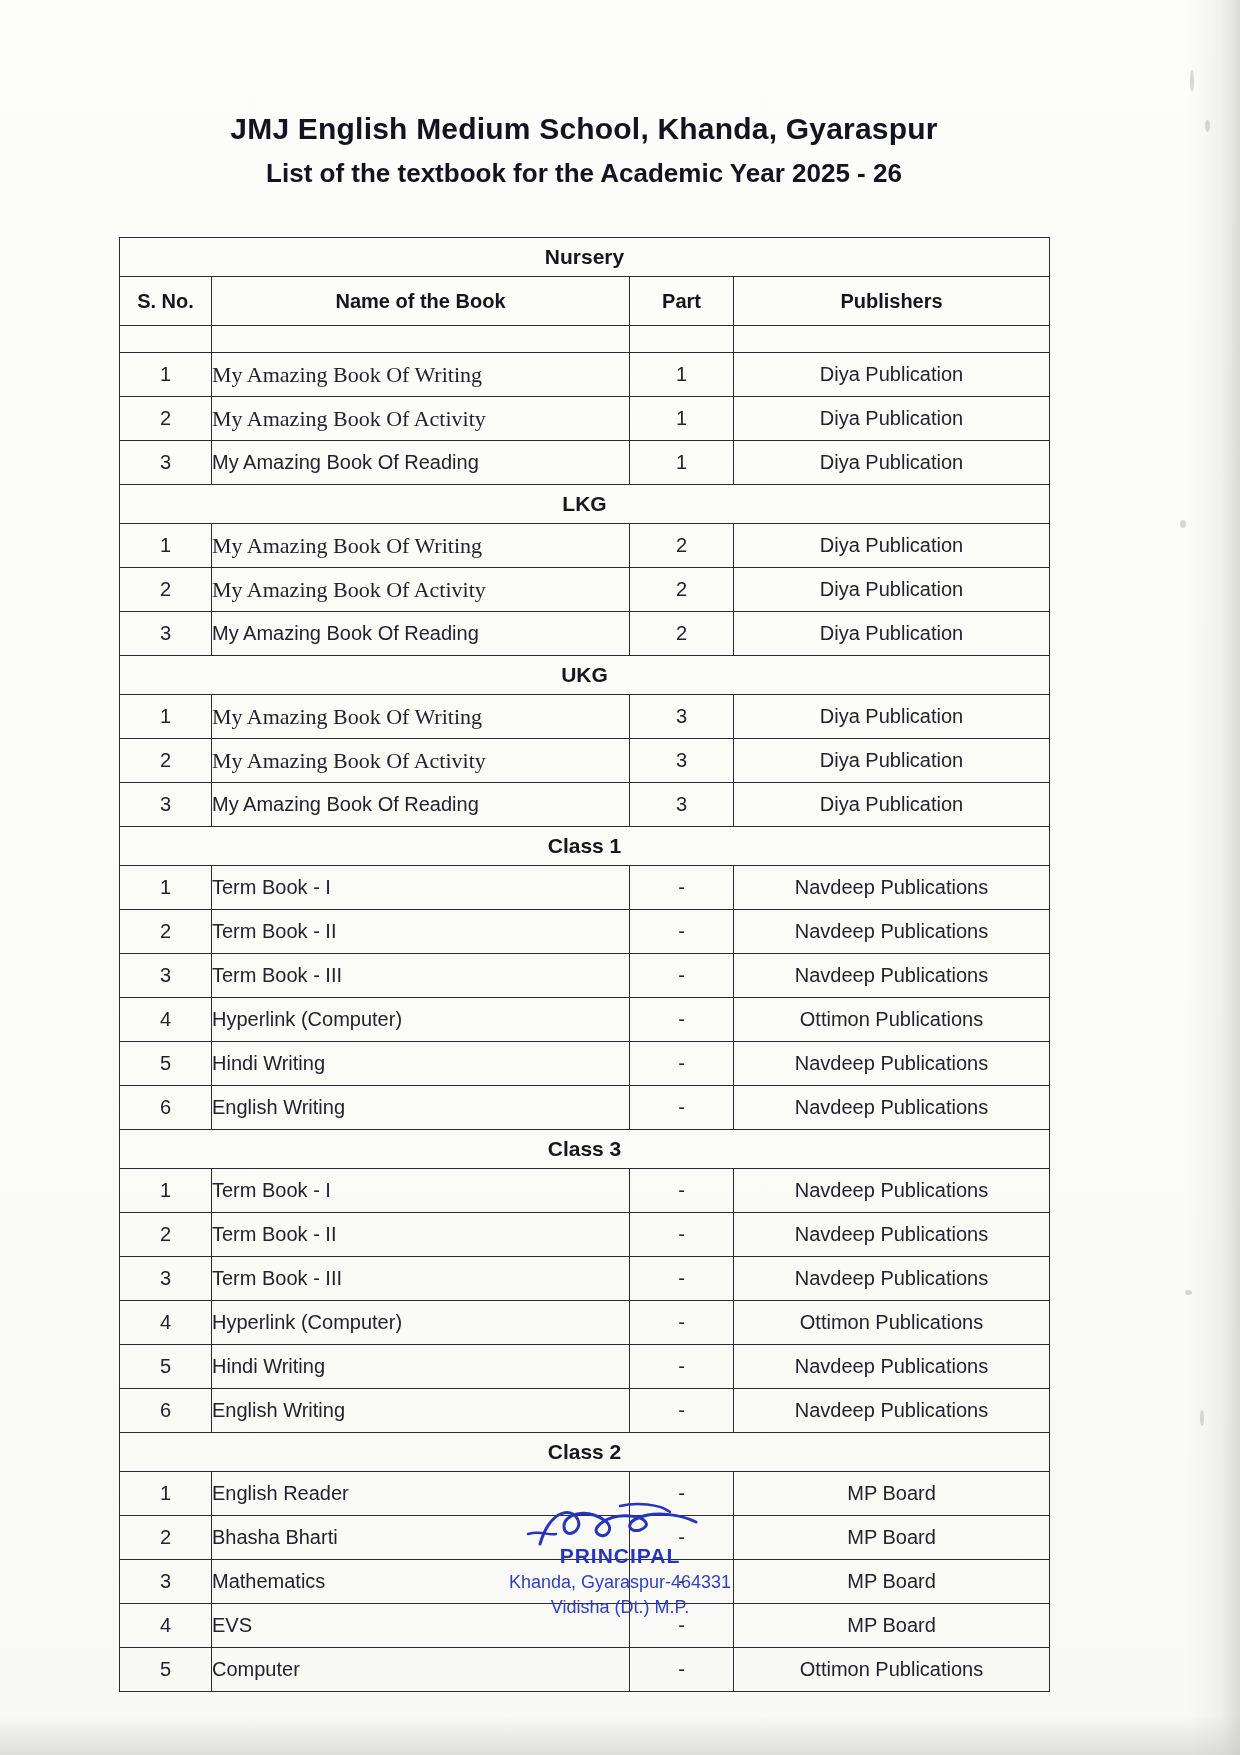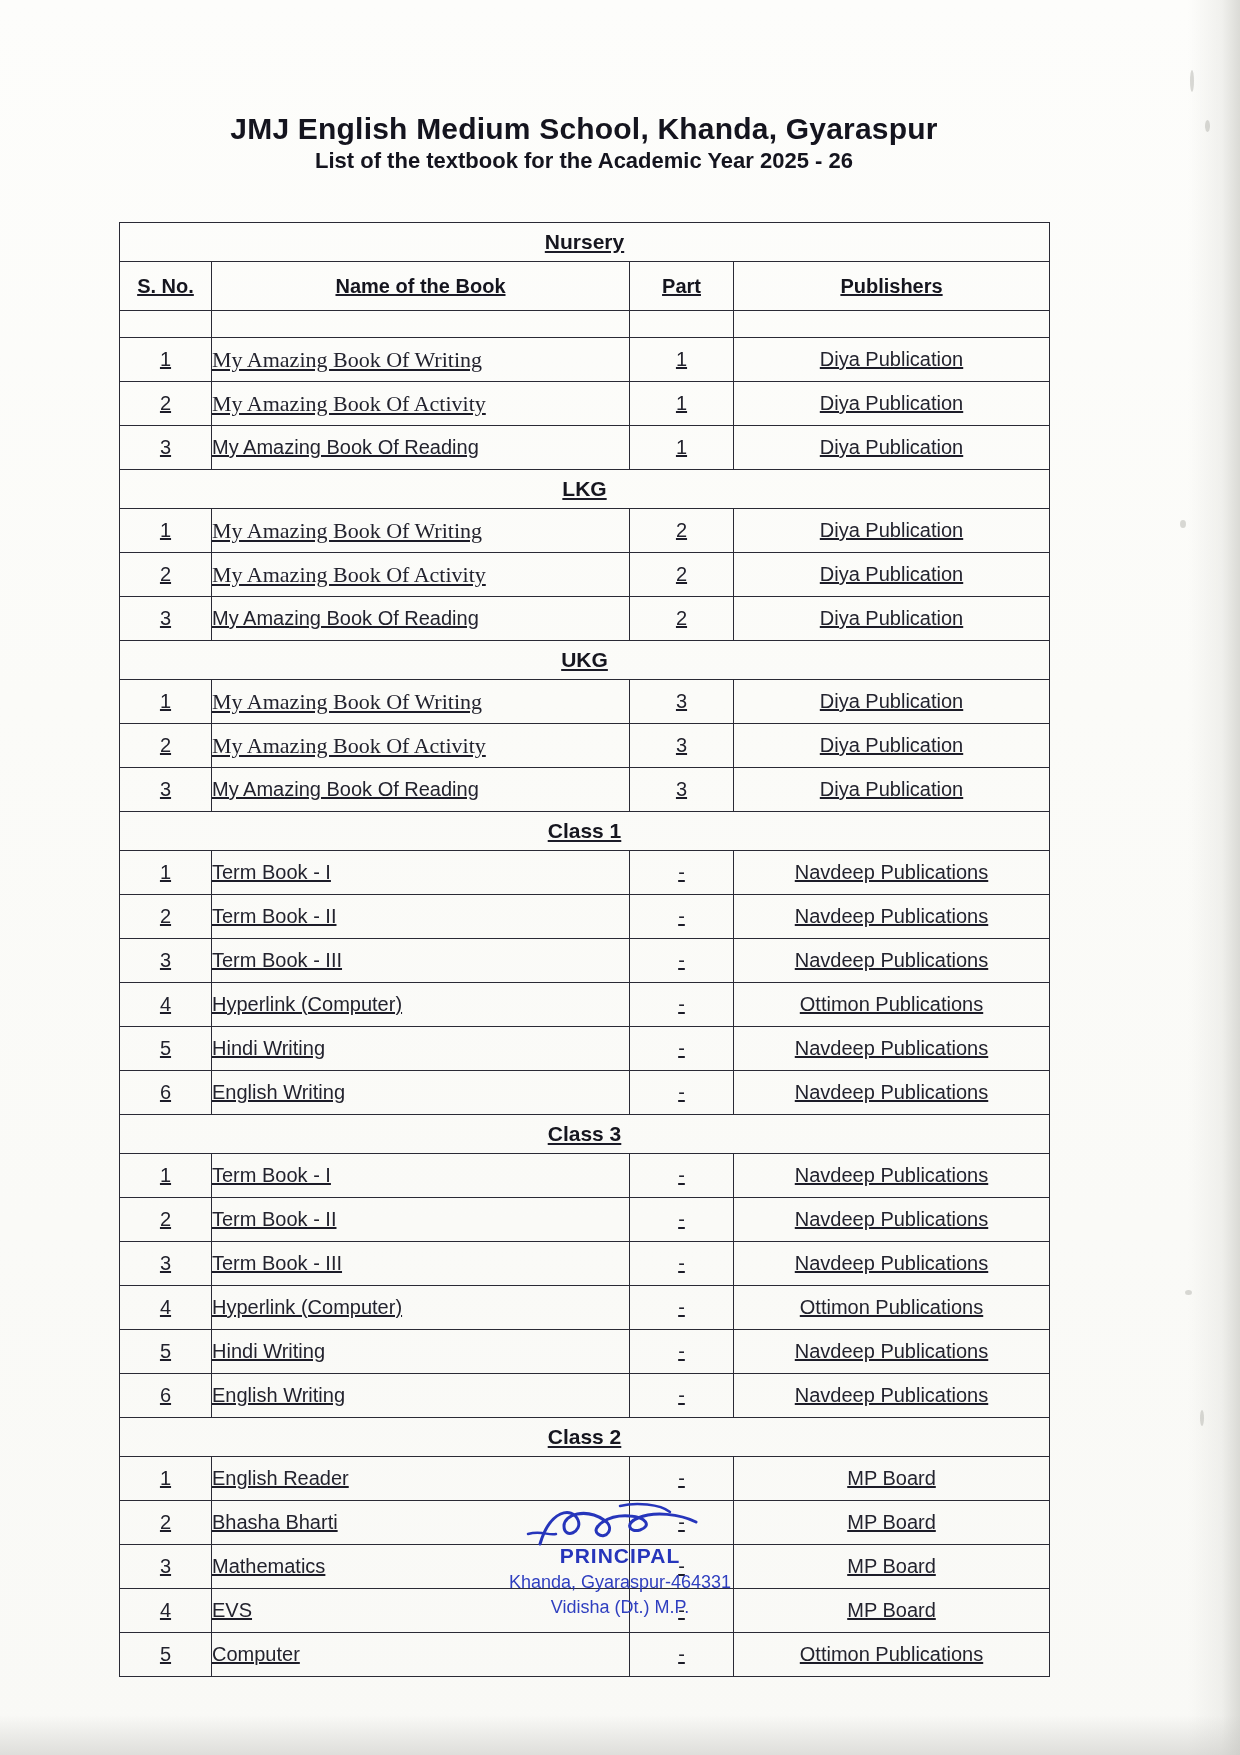--- a/index.html
+++ b/index.html
@@ -55,30 +55,29 @@
     text-align: center;
     margin-top: 112px;
   }
   .title-line1 {
     font-size: 30px;
     font-weight: bold;
     letter-spacing: .2px;
     color: #14141e;
   }
   .title-line2 {
-    font-size: 22px;
+    font-size: 26px;
     font-weight: bold;
-    margin-top: 2px;
+    margin-top: 12px;
     color: #14141e;
   }
 
   .table-wrap {
     margin: 48px auto 16px auto;
     width: 930px;
-    text-decoration: underline;
   }
   table.booklist {
     border-collapse: collapse;
     width: 100%;
     table-layout: fixed;
   }
   table.booklist td {
     border: 1px solid #2a2a35;
     padding: 0;
     vertical-align: middle;

